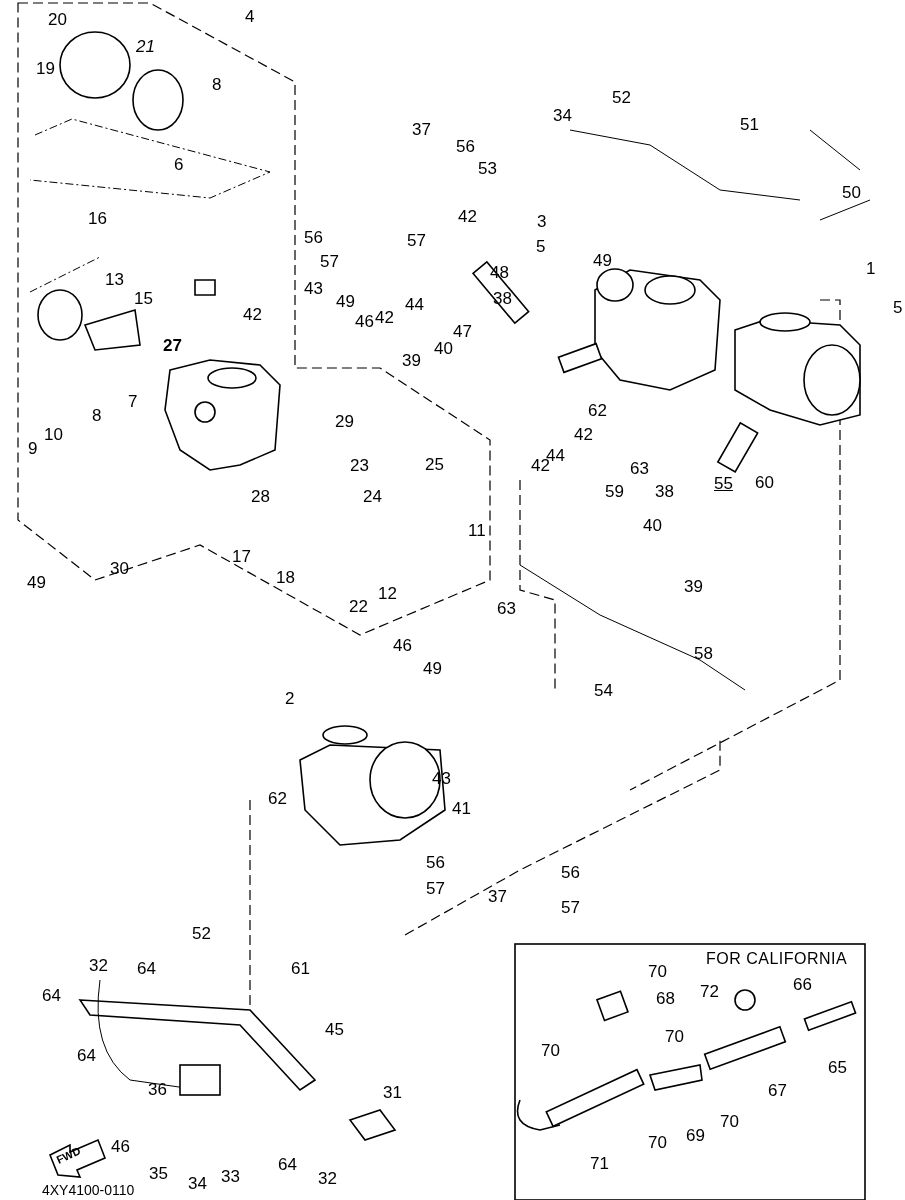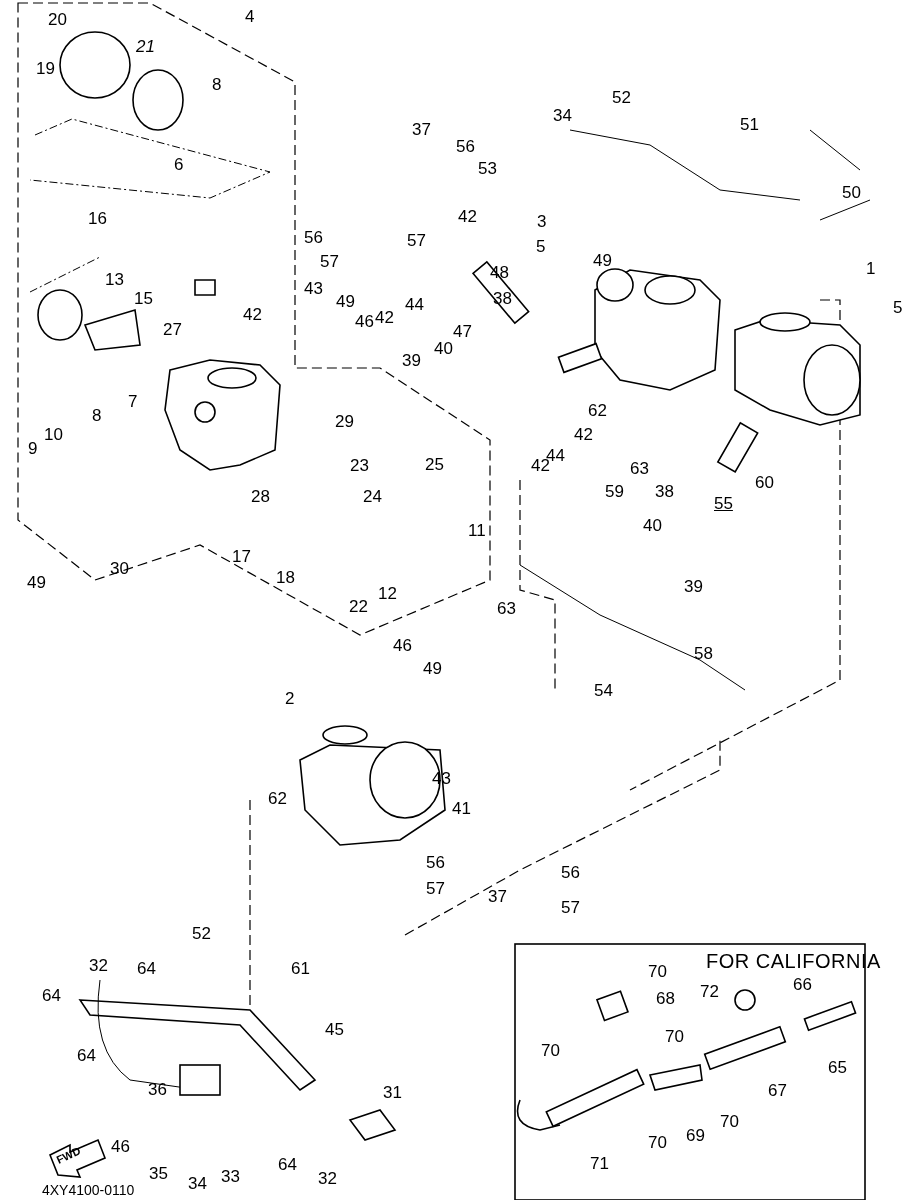--- a/index.html
+++ b/index.html
@@ -1,20 +1,20 @@
 <!DOCTYPE html>
 <html><head>
 <meta charset="utf-8">
 <style>
   html, body { margin:0; padding:0; background:#ffffff; }
   body { width:905px; height:1200px; position:relative; overflow:hidden; font-family:"Liberation Sans", sans-serif; color:#000; }
   #diagram { position:absolute; left:0; top:0; width:905px; height:1200px; }
   .lbl { position:absolute; font-size:17px; line-height:17px; color:#000; white-space:nowrap; }
   .caption { position:absolute; font-size:14px; left:42px; top:1182px; }
-  .calif { position:absolute; font-size:20px; left:706px; top:950px; letter-spacing:0.5px; }
+  .calif { position:absolute; font-size:16px; left:706px; top:950px; letter-spacing:0.5px; }
   svg .part { fill:#fff; stroke:#000; stroke-width:1.6; }
   svg .thin { fill:none; stroke:#000; stroke-width:1; }
   svg .dash { fill:none; stroke:#000; stroke-width:1.2; stroke-dasharray:10 5; }
   svg .dashdot { fill:none; stroke:#000; stroke-width:1; stroke-dasharray:8 3 2 3; }
   svg .box { fill:none; stroke:#000; stroke-width:1.6; }
 </style>
 </head>
 <body>
 
 <div id="diagram">
@@ -88,21 +88,21 @@
   <div id="callouts">
       <span class="lbl" style="left: 48px; top: 11px;">20</span>
       <span class="lbl" style="left: 36px; top: 60px;">19</span>
       <span class="lbl" style="left: 136px; top: 38px; font-style: italic;">21</span>
       <span class="lbl" style="left: 245px; top: 8px;">4</span>
       <span class="lbl" style="left: 212px; top: 76px;">8</span>
       <span class="lbl" style="left: 174px; top: 156px;">6</span>
       <span class="lbl" style="left: 88px; top: 210px;">16</span>
       <span class="lbl" style="left: 105px; top: 271px;">13</span>
       <span class="lbl" style="left: 134px; top: 290px;">15</span>
-      <span class="lbl" style="left: 163px; top: 321px;">27</span>
+      <span class="lbl" style="left: 163px; top: 337px; font-weight: bold;">27</span>
       <span class="lbl" style="left: 243px; top: 306px;">42</span>
       <span class="lbl" style="left: 128px; top: 393px;">7</span>
       <span class="lbl" style="left: 92px; top: 407px;">8</span>
       <span class="lbl" style="left: 44px; top: 426px;">10</span>
       <span class="lbl" style="left: 28px; top: 440px;">9</span>
       <span class="lbl" style="left: 335px; top: 413px;">29</span>
       <span class="lbl" style="left: 350px; top: 457px;">23</span>
       <span class="lbl" style="left: 425px; top: 456px;">25</span>
       <span class="lbl" style="left: 251px; top: 488px;">28</span>
       <span class="lbl" style="left: 363px; top: 488px;">24</span>
@@ -140,21 +140,21 @@
       <span class="lbl" style="left: 593px; top: 252px;">49</span>
       <span class="lbl" style="left: 866px; top: 260px;">1</span>
       <span class="lbl" style="left: 893px; top: 299px;">5</span>
       <span class="lbl" style="left: 588px; top: 402px;">62</span>
       <span class="lbl" style="left: 574px; top: 426px;">42</span>
       <span class="lbl" style="left: 546px; top: 447px;">44</span>
       <span class="lbl" style="left: 531px; top: 457px;">42</span>
       <span class="lbl" style="left: 630px; top: 460px;">63</span>
       <span class="lbl" style="left: 605px; top: 483px;">59</span>
       <span class="lbl" style="left: 655px; top: 483px;">38</span>
-      <span class="lbl" style="left: 714px; top: 495px; text-decoration: underline;">55</span>
+      <span class="lbl" style="left: 714px; top: 475px; text-decoration: underline;">55</span>
       <span class="lbl" style="left: 755px; top: 474px;">60</span>
       <span class="lbl" style="left: 643px; top: 517px;">40</span>
       <span class="lbl" style="left: 684px; top: 578px;">39</span>
       <span class="lbl" style="left: 694px; top: 645px;">58</span>
       <span class="lbl" style="left: 594px; top: 682px;">54</span>
       <span class="lbl" style="left: 393px; top: 637px;">46</span>
       <span class="lbl" style="left: 423px; top: 660px;">49</span>
       <span class="lbl" style="left: 285px; top: 690px;">2</span>
       <span class="lbl" style="left: 432px; top: 770px;">43</span>
       <span class="lbl" style="left: 452px; top: 800px;">41</span>

